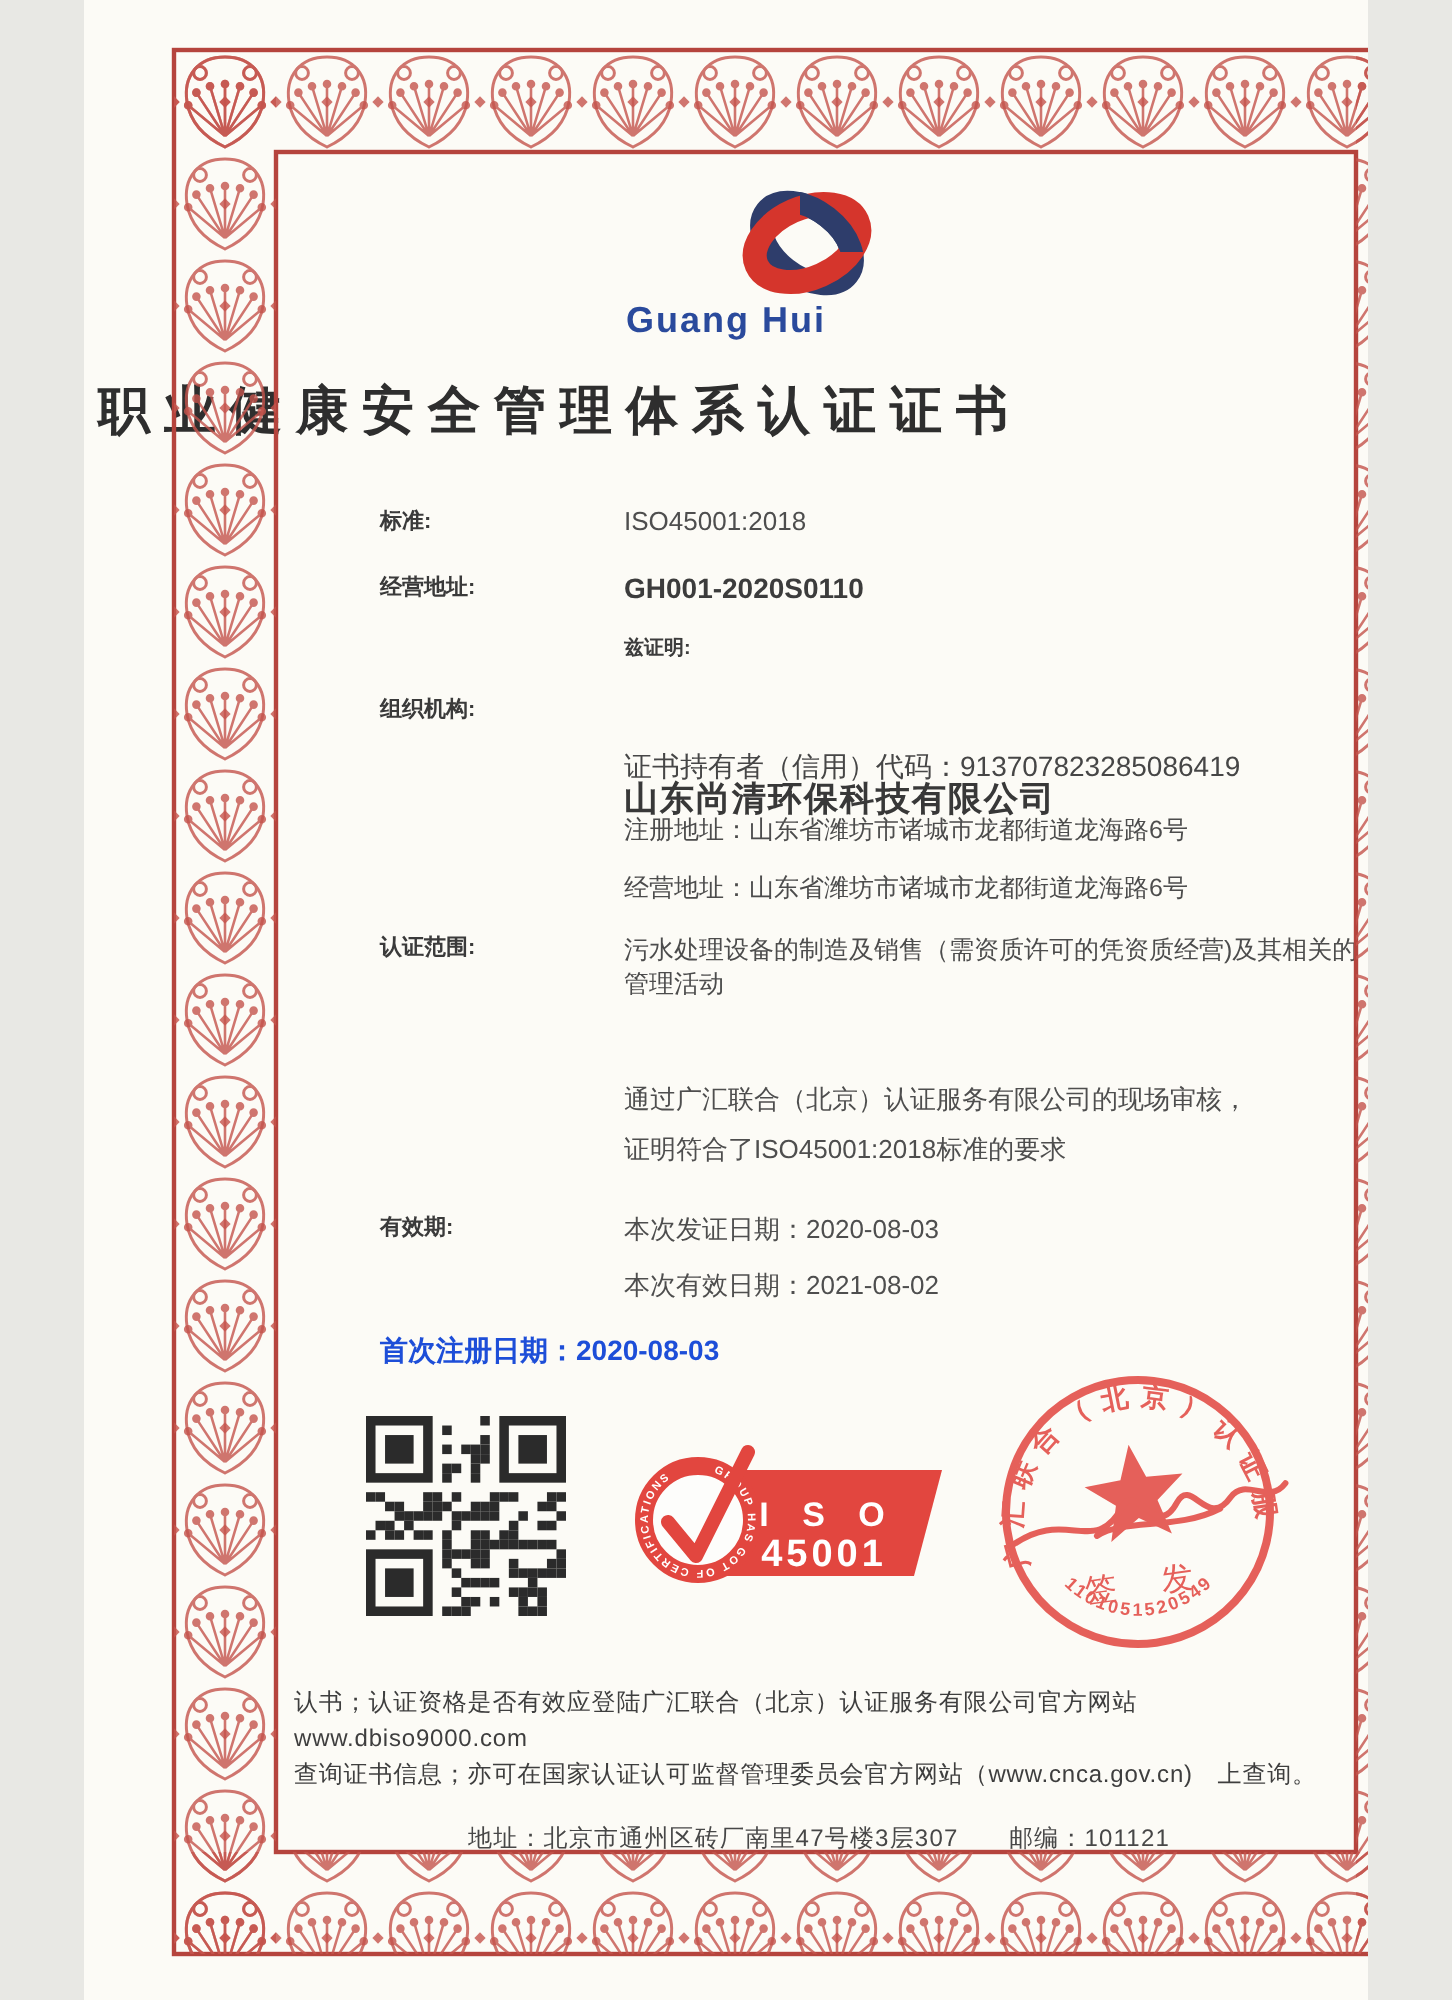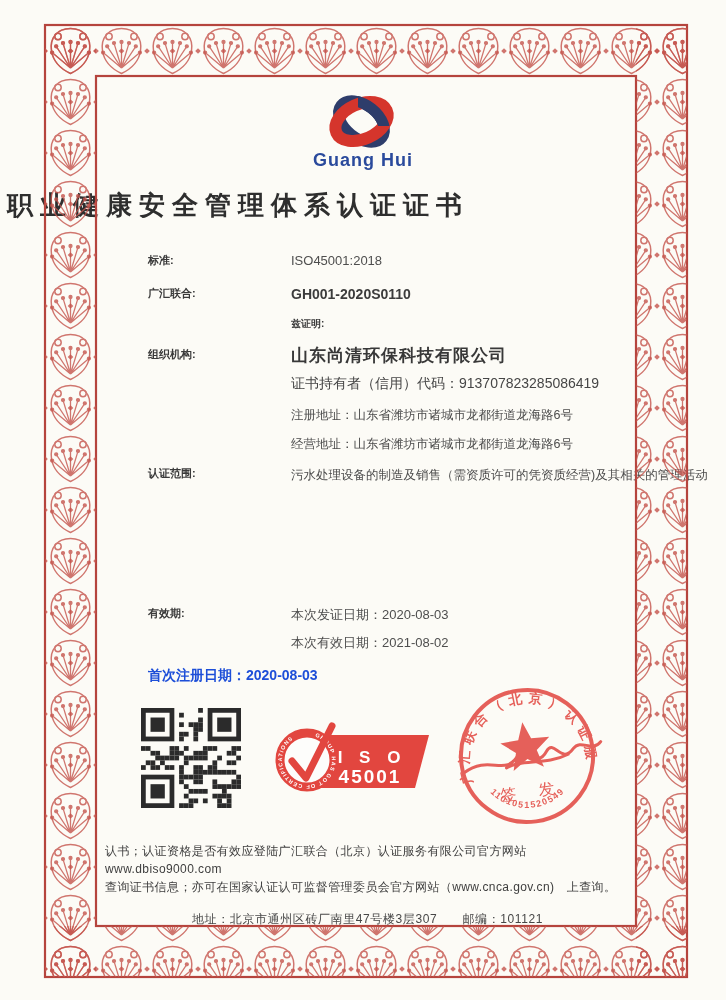--- a/index.html
+++ b/index.html
@@ -1,35 +1,35 @@
 <!DOCTYPE html>
 <html><head>
 <meta charset="utf-8">
 <style>
   html,body{margin:0;padding:0;background:#e8e8e4;}
   .page{
-    position:relative;width:726px;height:1000px;margin:0 auto;
+    position:relative;width:642px;height:1000px;margin:0 auto;
     background:#fcfbf6;overflow:hidden;
     font-family:"Liberation Sans","DejaVu Sans",sans-serif;
     color:#3d3d3d;
   }
   svg.overlay{position:absolute;left:0;top:0;width:726px;height:1000px;pointer-events:none;}
   .brand{
     position:absolute;left:0;right:0;top:150px;text-align:center;
     color:#2a4a9c;font-weight:bold;font-size:18px;letter-spacing:1px;
   }
   .title{
     position:absolute;left:0;right:0;top:188px;
     font-size:26px;font-weight:bold;color:#2e2e2e;
     letter-spacing:7px;text-indent:7px;
   }
   .lbl{position:absolute;left:148px;font-size:11px;font-weight:bold;color:#3a3a3a;}
-  .val{position:absolute;left:291px;font-size:13px;color:#4e4e4e;text-align:center;}
+  .val{position:absolute;left:270px;font-size:13px;color:#4e4e4e;}
   .val.b{font-weight:bold;color:#3c3c3c;}
-  .holder{font-size:17px;font-weight:bold;color:#383838;letter-spacing:1px;}
+  .holder{font-size:17px;font-weight:bold;color:#383838;letter-spacing:1px;margin-top:44px;}
   .orgcode{font-size:14px;color:#464646;}
   .small{font-size:12.5px;color:#4c4c4c;}
   .boldrow{position:absolute;font-size:14px;font-weight:bold;color:#1d4ed8;}
   .footer{
     position:absolute;left:105px;top:842px;width:525px;
     font-size:12px;line-height:18px;color:#3e3e3e;letter-spacing:0.4px;
   }
   .footer .l1{text-indent:14px;}
   .footer .addr{margin-top:14px;text-align:center;letter-spacing:0.6px;color:#474747;}
 </style>
@@ -38,35 +38,37 @@
 
 <div class="page">
 
   <div class="brand">Guang Hui</div>
 
   <div class="title">职业健康安全管理体系认证证书</div>
 
   <span class="lbl" style="top:253px">标准:</span>
   <span class="val" style="top:253px">ISO45001:2018</span>
 
-  <span class="lbl" style="top:286px">广汇联合:</span>
+  <span class="lbl" style="top:286px">经营地址:</span>
   <span class="val b" style="top:286px;font-size:14px">GH001-2020S0110</span>
 
   <span class="val b" style="top:317px;font-size:10px">兹证明:</span>
 
   <span class="lbl" style="top:347px">组织机构:</span>
   <span class="val holder" style="top:344px">山东尚清环保科技有限公司</span>
 
   <span class="val orgcode" style="top:375px">证书持有者（信用）代码：913707823285086419</span>
   <span class="val small" style="top:407px">注册地址：山东省潍坊市诸城市龙都街道龙海路6号</span>
   <span class="val small" style="top:436px">经营地址：山东省潍坊市诸城市龙都街道龙海路6号</span>
 
   <span class="lbl" style="top:466px">认证范围:</span>
   <span class="val small" style="top:467px">污水处理设备的制造及销售（需资质许可的凭资质经营)及其相关的管理活动</span>
 
+  <span class="val" style="top:541px">通过广汇联合（北京）认证服务有限公司的现场审核，</span>
+  <span class="val" style="top:566px">证明符合了ISO45001:2018标准的要求</span>
 
   <span class="lbl" style="top:606px">有效期:</span>
   <span class="val" style="top:606px">本次发证日期：2020-08-03</span>
   <span class="val" style="top:634px">本次有效日期：2021-08-02</span>
 
   <span class="boldrow" style="left:148px;top:667px">首次注册日期：2020-08-03</span>
 
   <div class="footer">
     <div>认书；认证资格是否有效应登陆广汇联合（北京）认证服务有限公司官方网站www.dbiso9000.com</div>
     <div>查询证书信息；亦可在国家认证认可监督管理委员会官方网站（www.cnca.gov.cn)　上查询。</div>

